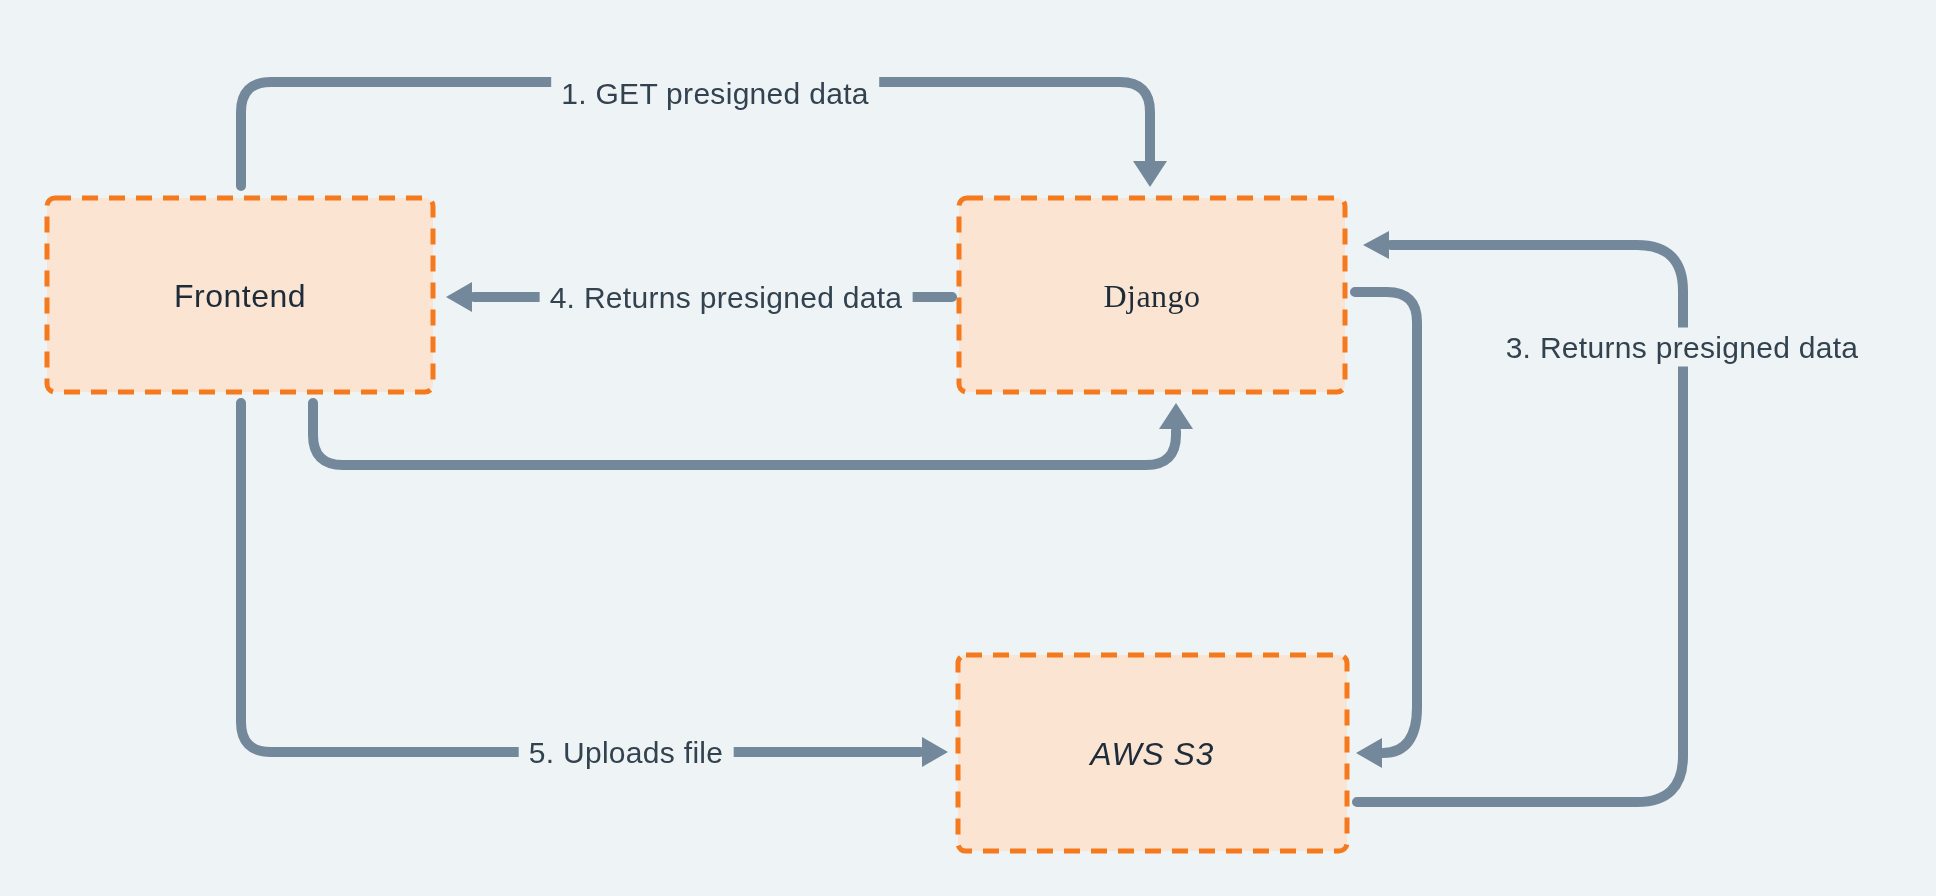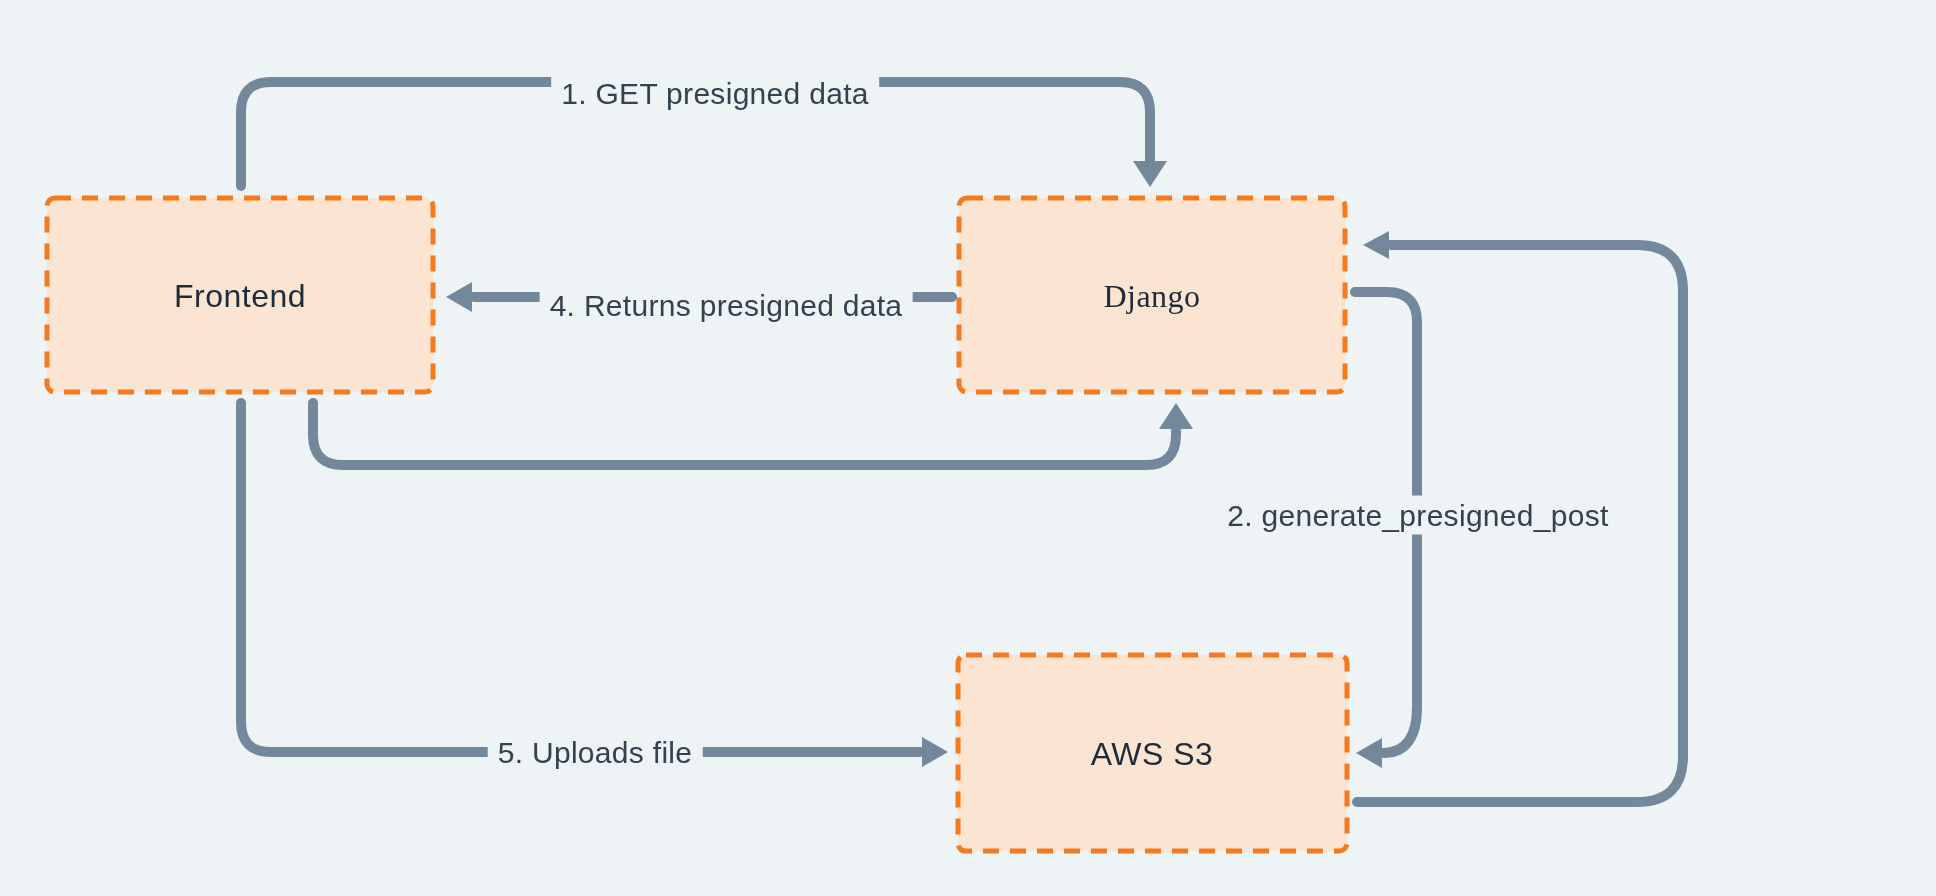--- a/index.html
+++ b/index.html
@@ -100,20 +100,20 @@
     </g>
 
     <g>
       <path class="shaft" d="M 1357 802 H 1637 Q 1683 802 1683 756 V 291 Q 1683 245 1637 245 H 1391"></path>
       <polygon class="head" points="1363,245 1389,231 1389,259"></polygon>
     </g>
   </svg>
 
   <div class="node-label" style="left:240px;top:296px;text-align:right;">Frontend</div>
   <div class="node-label" style="left:1152px;top:296px;font-family:Liberation Serif, serif;">Django</div>
-  <div class="node-label" style="left:1152px;top:754px;">AWS S3</div>
+  <div class="node-label" style="left:1152px;top:754px;font-style:italic;">AWS S3</div>
 
   <div class="edge-label" style="left:715px;top:81px;margin-top:12px;">1. GET presigned data</div>
-  <div class="edge-label" style="left:1418px;top:515px;">2. generate_presigned_post</div>
-  <div class="edge-label" style="left:726px;top:297px;margin-top:8px;">4. Returns presigned data</div>
-  <div class="edge-label" style="left:595px;top:752px;">5. Uploads file</div>
+  <div class="edge-label" style="left:1682px;top:347px;">3. Returns presigned data</div>
+  <div class="edge-label" style="left:726px;top:297px;">4. Returns presigned data</div>
+  <div class="edge-label" style="left:626px;top:752px;">5. Uploads file</div>
 
 </div>
 
 </body></html>

